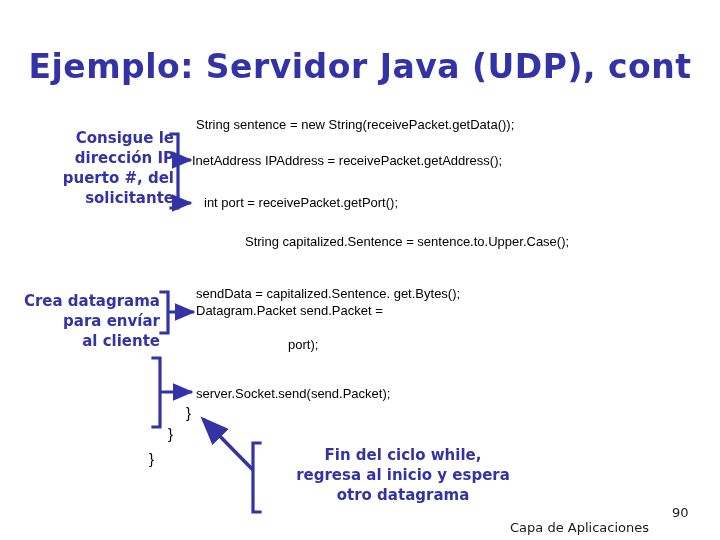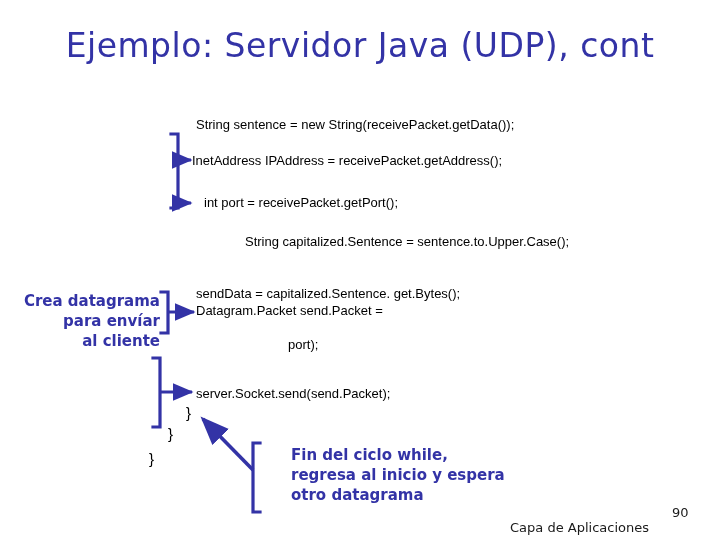--- a/index.html
+++ b/index.html
@@ -13,43 +13,43 @@
     height: 540px;
     background: #ffffff;
     overflow: hidden;
     font-family: "Liberation Sans", sans-serif;
   }
 
   
   #title {
     position: absolute;
     left: 0;
-    top: 26px;
+    top: 47px;
     width: 720px;
     text-align: center;
     font-family: "DejaVu Sans", sans-serif;
     font-size: 33px;
-    font-weight: normal;
+    font-weight: bold;
     letter-spacing: 0.5px;
     color: #3333a6;
     white-space: nowrap;
   }
 
   
   .anno {
     position: absolute;
     font-family: "DejaVu Sans", sans-serif;
     font-size: 15px;
     font-weight: bold;
     line-height: 20px;
     color: #3333a6;
     white-space: pre;
   }
   .anno.right  { text-align: right; }
-  .anno.left   { text-align: left; margin-left: 28px; }
+  .anno.left   { text-align: center; }
 
   
   .code {
     position: absolute;
     font-family: "Liberation Sans", sans-serif;
     font-size: 13px;
     line-height: 16px;
     color: #000000;
     white-space: pre;
   }
@@ -79,20 +79,24 @@
     pointer-events: none;
   }
 </style>
 </head>
 <body>
 
 <div id="slide">
 
   <div id="title">Ejemplo: Servidor Java (UDP), cont</div>
 
+  <div class="anno right" style="left:24px; top:128px; width:150px;">Consigue le
+dirección IP
+puerto #, del
+solicitante</div>
 
   <div class="anno right" style="left:8px; top:291px; width:152px;">Crea datagrama
 para envíar
 al cliente</div>
 
 
   <div class="anno left" style="left:263px; top:445px; width:280px;">Fin del ciclo while,
 regresa al inicio y espera
 otro datagrama</div>
 

